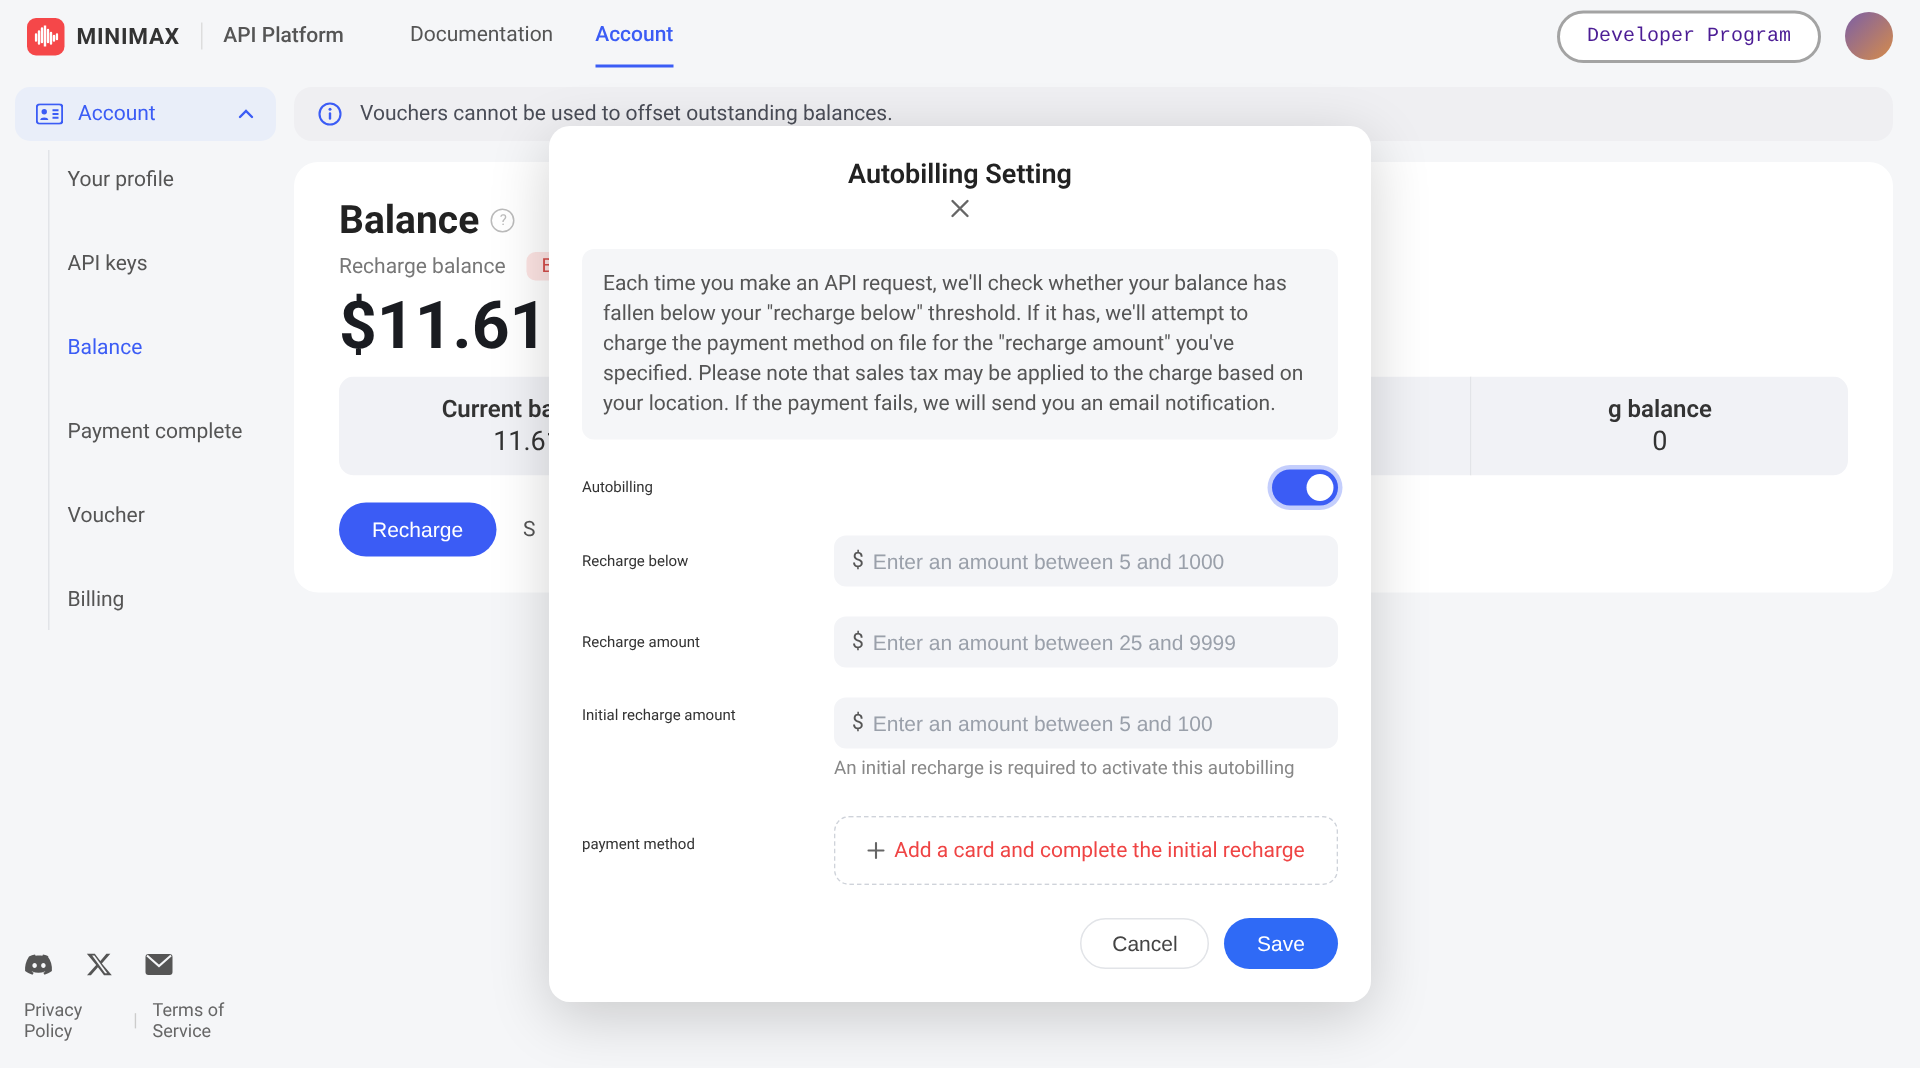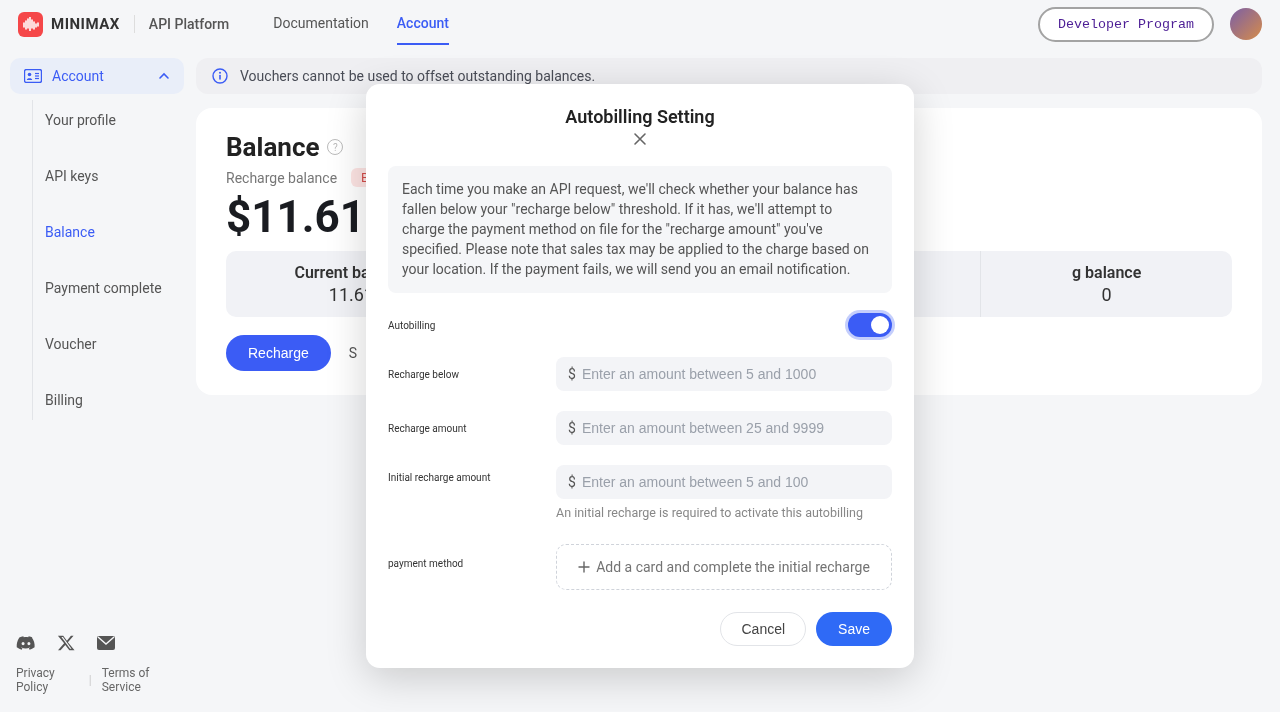--- a/index.html
+++ b/index.html
@@ -340,21 +340,21 @@
     .helper-text {
       font-size: 12.5px;
       color: #888;
       margin-top: 6px;
     }
     .card-add {
       border: 1.5px dashed #cfd3da;
       border-radius: 10px;
       padding: 14px 10px;
       text-align: center;
-      color: #737373;
+      color: #ef4444;
       cursor: pointer;
       display: flex;
       align-items: center;
       justify-content: center;
       gap: 6px;
     }
     .modal-footer {
       display: flex;
       justify-content: flex-end;
       gap: 10px;

